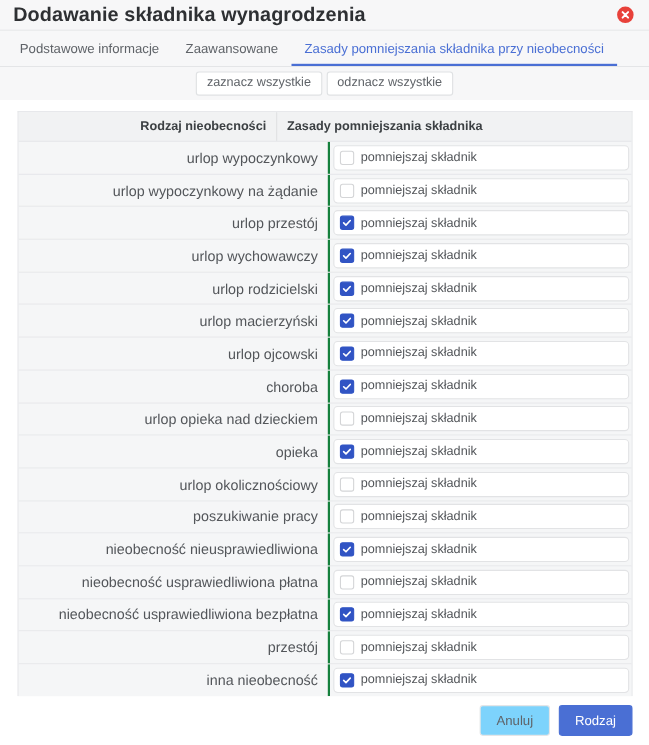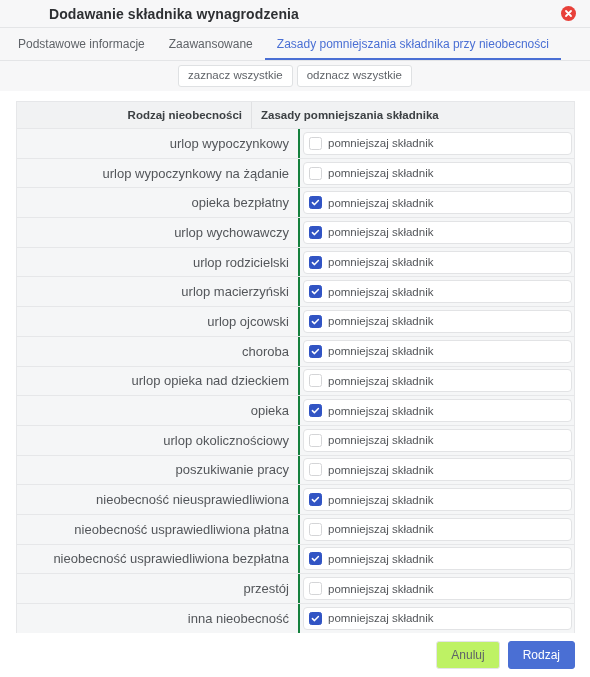--- a/index.html
+++ b/index.html
@@ -30,26 +30,25 @@
     height: 28px;
     min-height: 28px;
     background: #f7f7f8;
     border-bottom: 1px solid #e4e5e7;
     display: flex;
     align-items: center;
     padding: 0 10px 0 12px;
     box-sizing: border-box;
   }
   .title-text {
-    font-size: 14px;
+    font-size: 18px;
     font-weight: bold;
     color: #2e3033;
     flex: 1;
     letter-spacing: 0.1px;
-    margin-left: 37px;
   }
   .close-icon {
     width: 15px;
     height: 15px;
     border-radius: 50%;
     background: #e8413a;
     display: flex;
     align-items: center;
     justify-content: center;
     cursor: pointer;
@@ -232,21 +231,21 @@
   .btn {
     font-family: "Liberation Sans", sans-serif;
     font-size: 12px;
     border-radius: 3px;
     padding: 6px 14px;
     cursor: pointer;
     line-height: 14px;
     border: 1px solid transparent;
   }
   .btn-cancel {
-    background: #bef264;
+    background: #7dd3fc;
     color: #5f6368;
     border-color: #e4e5e7;
   }
   .btn-save {
     background: #4a6fd4;
     color: #ffffff;
     border-color: #4a6fd4;
   }
 </style>
 </head>
@@ -293,21 +292,21 @@
           <div class="grid-row">
             <div class="cell-label">urlop wypoczynkowy na żądanie</div>
             <div class="cell-field">
               <div class="field-box">
                 <div class="cb off"></div>
                 <span class="cb-label">pomniejszaj składnik</span>
               </div>
             </div>
           </div>
           <div class="grid-row">
-            <div class="cell-label">opieka bezpłatny</div>
+            <div class="cell-label">urlop przestój</div>
             <div class="cell-field">
               <div class="field-box">
                 <div class="cb on">
                   <svg width="9" height="9" viewBox="0 0 9 9" aria-hidden="true">
                     <path d="M1.4 4.6 L3.5 6.6 L7.4 2.5" fill="none" stroke="#ffffff" stroke-width="1.5" stroke-linecap="round" stroke-linejoin="round"></path>
                   </svg>
                 </div>
                 <span class="cb-label">pomniejszaj składnik</span>
               </div>
             </div>

